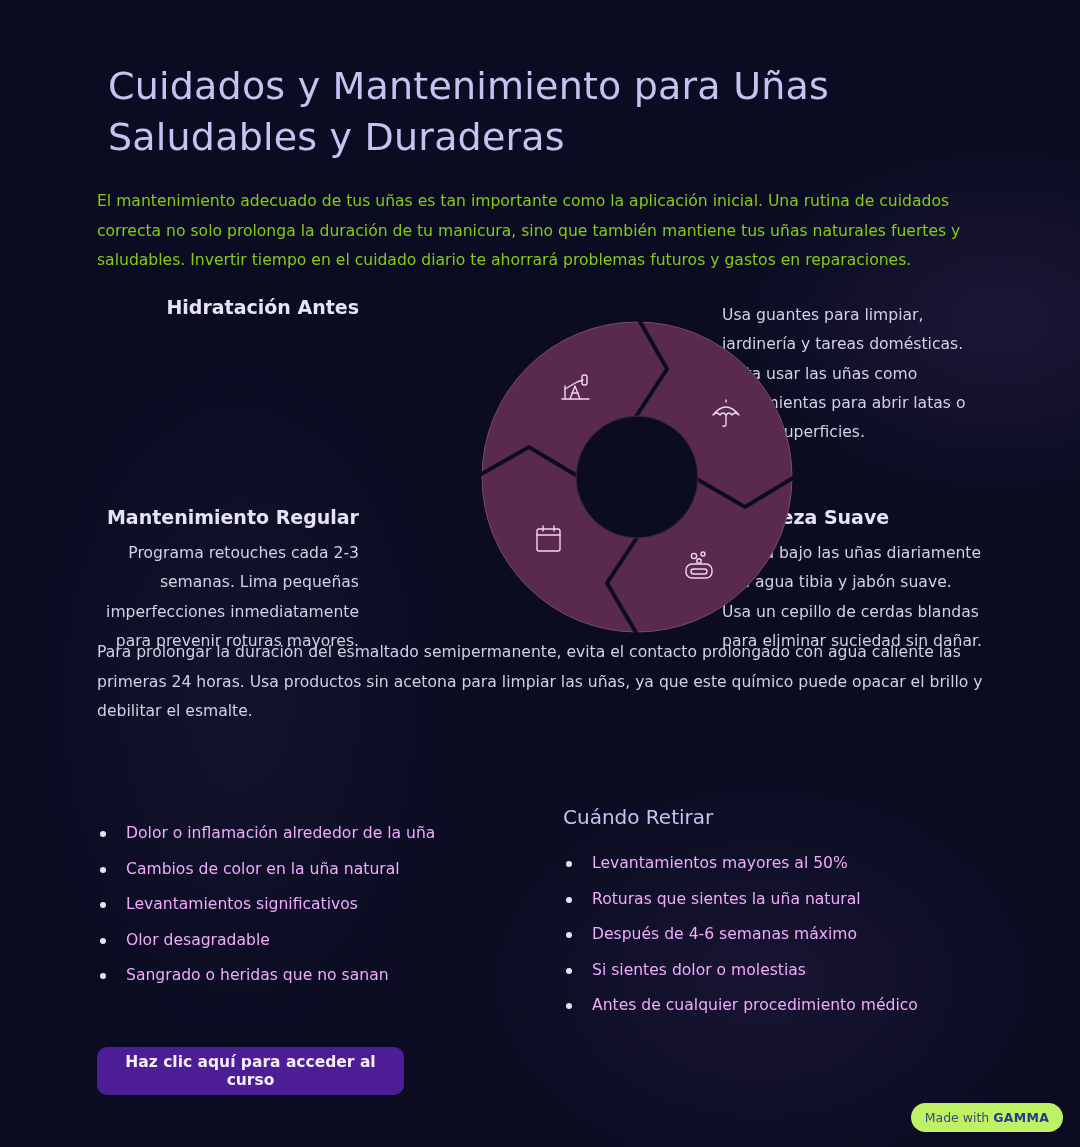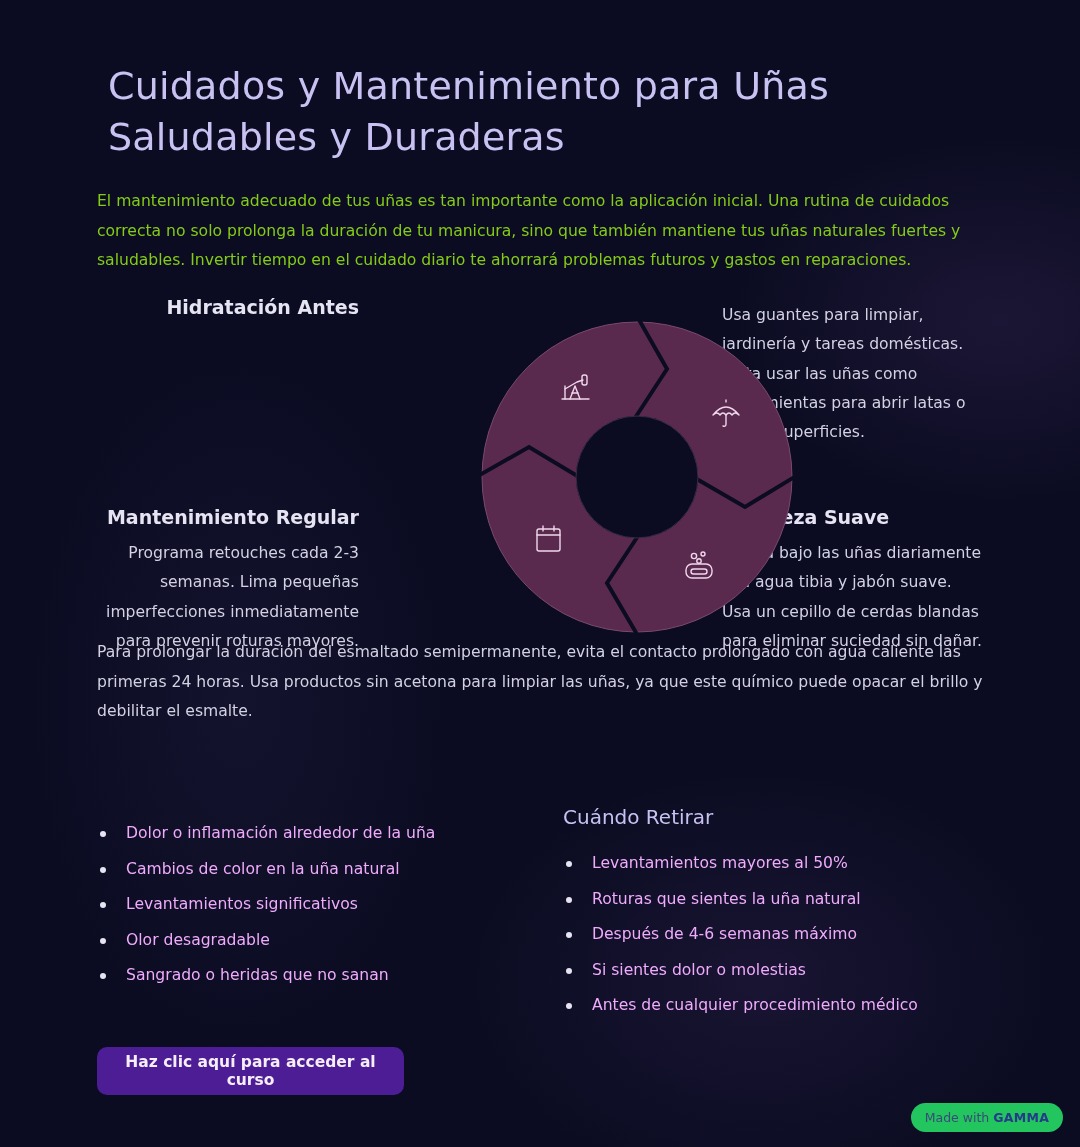--- a/index.html
+++ b/index.html
@@ -48,21 +48,21 @@
     position:absolute; left:3px; top:15px; width:6px; height:6px; border-radius:50%; background:#e6e4f2;
   }
   .cta {
     position:absolute; top:1047px; left:0; width:307px; height:48px;
     background:#4c1d95; border-radius:10px; border:none;
     color:#f5eef6; font-family:"DejaVu Sans", sans-serif; font-weight:600; font-size:15.5px;
     display:flex; align-items:center; justify-content:center; cursor:pointer;
   }
   .badge {
     position:absolute; left:911px; top:1103px; width:152px; height:29px;
-    background:#22c55e; border-radius:15px;
+    background:#bef264; border-radius:15px;
     display:flex; align-items:center; justify-content:center; gap:4px;
     font-size:12.5px; color:#3b4a7a;
   }
   .badge b { font-weight:800; color:#263a8a; letter-spacing:0.3px; }
 </style>
 </head>
 <body>
 
 <div class="bg-glow"></div>
 

